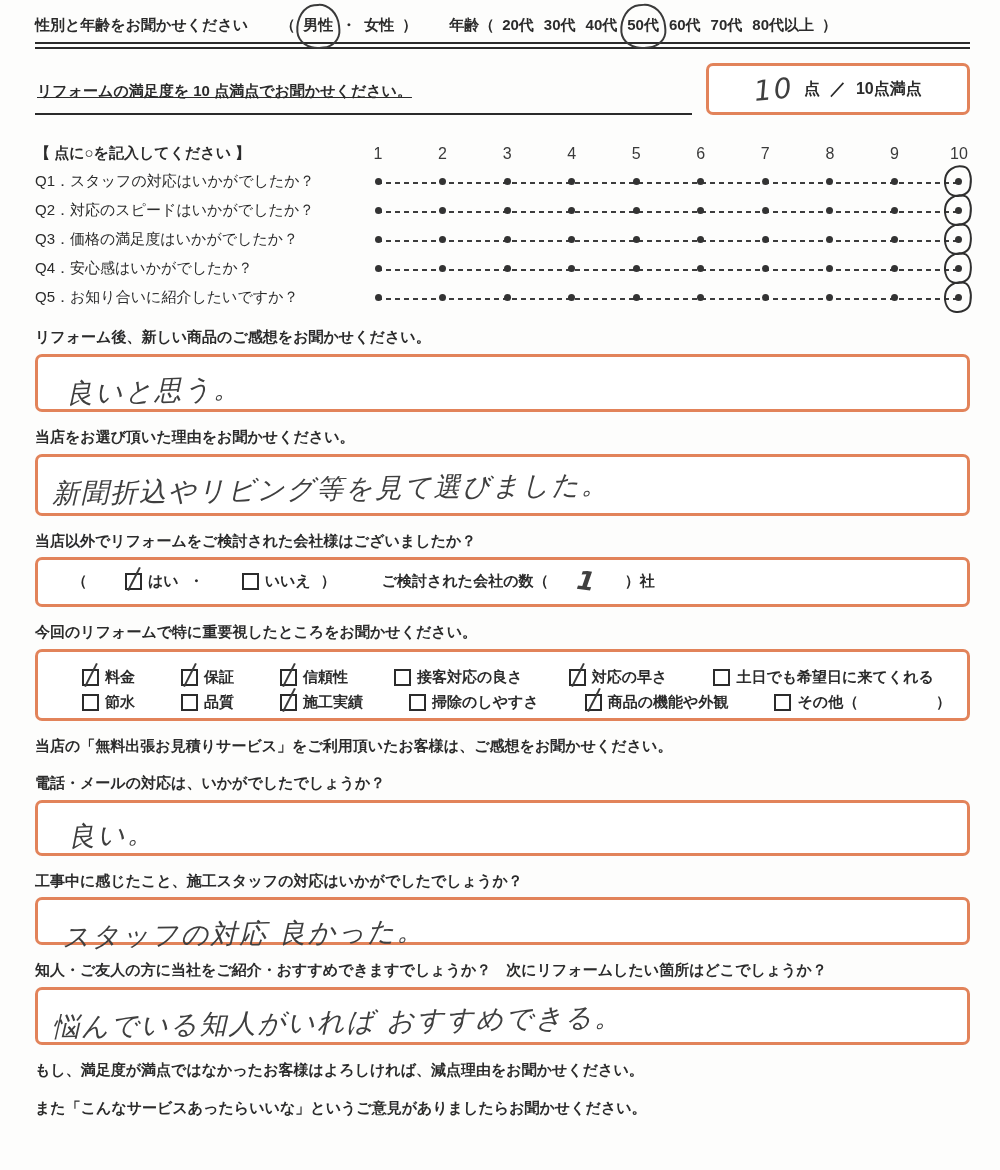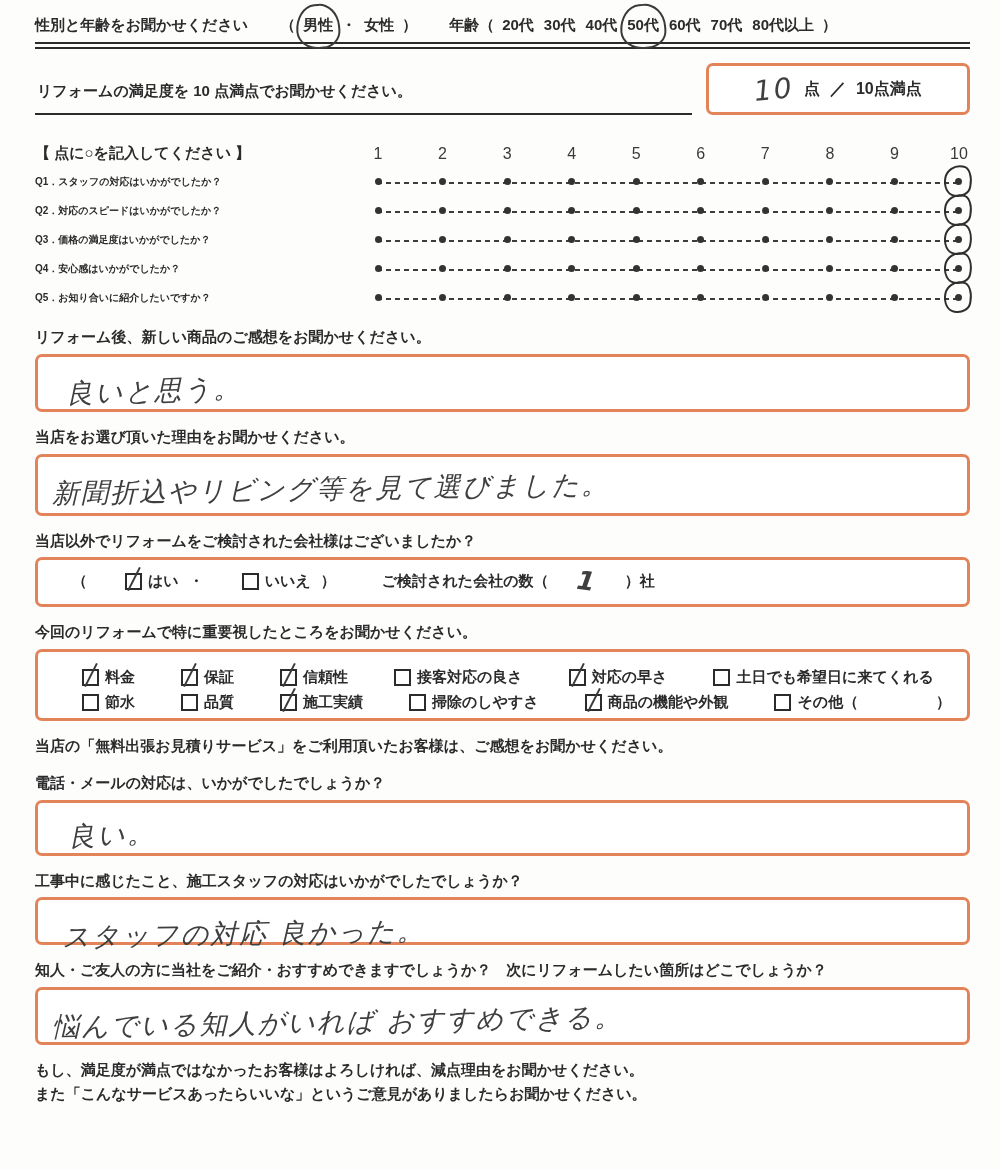--- a/index.html
+++ b/index.html
@@ -26,38 +26,38 @@
     content:'';position:absolute;inset:-12px -5px -14px -5px;
     border:2px solid #3a3a3a;
     border-radius:50% 50% 46% 54% / 64% 58% 42% 46%;
     transform:rotate(-5deg);
   }
   
   .sat-row{display:flex;align-items:flex-end;margin-top:14px;}
   .sat-label{
     flex:1;font-weight:bold;font-size:15px;
     border-bottom:2px solid #2b2b2b;
-    padding:10px 0 12px 2px;margin-right:14px;
+    padding:10px 0 12px 2px;margin-right:14px;text-decoration:underline;
   }
   .score-box{
     width:258px;height:46px;
     border:3px solid #e2835a;border-radius:7px;background:#fff;
     display:flex;align-items:center;justify-content:center;gap:10px;
   }
   .hand{
     font-style:italic;color:#3f3f3f;letter-spacing:2px;
     font-family:"DejaVu Sans","Liberation Sans",sans-serif;
   }
   .score-box .hand-score{font-size:28px;transform:rotate(-6deg);}
   .score-box .score-txt{font-weight:bold;font-size:16px;}
   
   .scale{margin-top:24px;}
   .scale-row{display:flex;align-items:center;height:29px;}
   .scale-row.head{height:24px;align-items:flex-end;margin-bottom:4px;}
-  .q-label{width:332px;font-weight:bold;font-size:10px;}
+  .q-label{width:332px;font-weight:normal;font-size:15px;}
   .instruction{width:332px;font-weight:bold;font-size:15px;}
   .nums{flex:1;display:flex;justify-content:space-between;}
   .nums span{width:22px;text-align:center;font-size:16px;color:#3a3a3a;}
   .dots{flex:1;display:flex;justify-content:space-between;position:relative;align-items:center;height:100%;}
   .dots::before{
     content:'';position:absolute;left:10px;right:10px;top:50%;height:2px;
     background-image:repeating-linear-gradient(to right,#3c3c3c 0 5px,transparent 5px 9px);
   }
   .dot-c{width:22px;display:flex;justify-content:center;position:relative;}
   .dot{width:7px;height:7px;border-radius:50%;background:#333;position:relative;}
@@ -432,16 +432,16 @@
 </div>
 
 <div class="section">
   <div class="section-label">知人・ご友人の方に当社をご紹介・おすすめできますでしょうか？　次にリフォームしたい箇所はどこでしょうか？</div>
   <div class="answer-box" style="height:58px;">
     <span class="hand" style="display:inline-block;transform:rotate(-1deg);margin-top:6px;">悩んでいる知人がいれば おすすめできる。</span>
   </div>
 </div>
 
 <div class="section">
-  <div class="section-label" style="margin-bottom:2px;">もし、満足度が満点ではなかったお客様はよろしければ、減点理由をお聞かせください。</div>
+  <div class="section-label" style="margin-bottom:16px;">もし、満足度が満点ではなかったお客様はよろしければ、減点理由をお聞かせください。</div>
   <div class="section-label">また「こんなサービスあったらいいな」というご意見がありましたらお聞かせください。</div>
 
 </div>
 
 </body></html>

